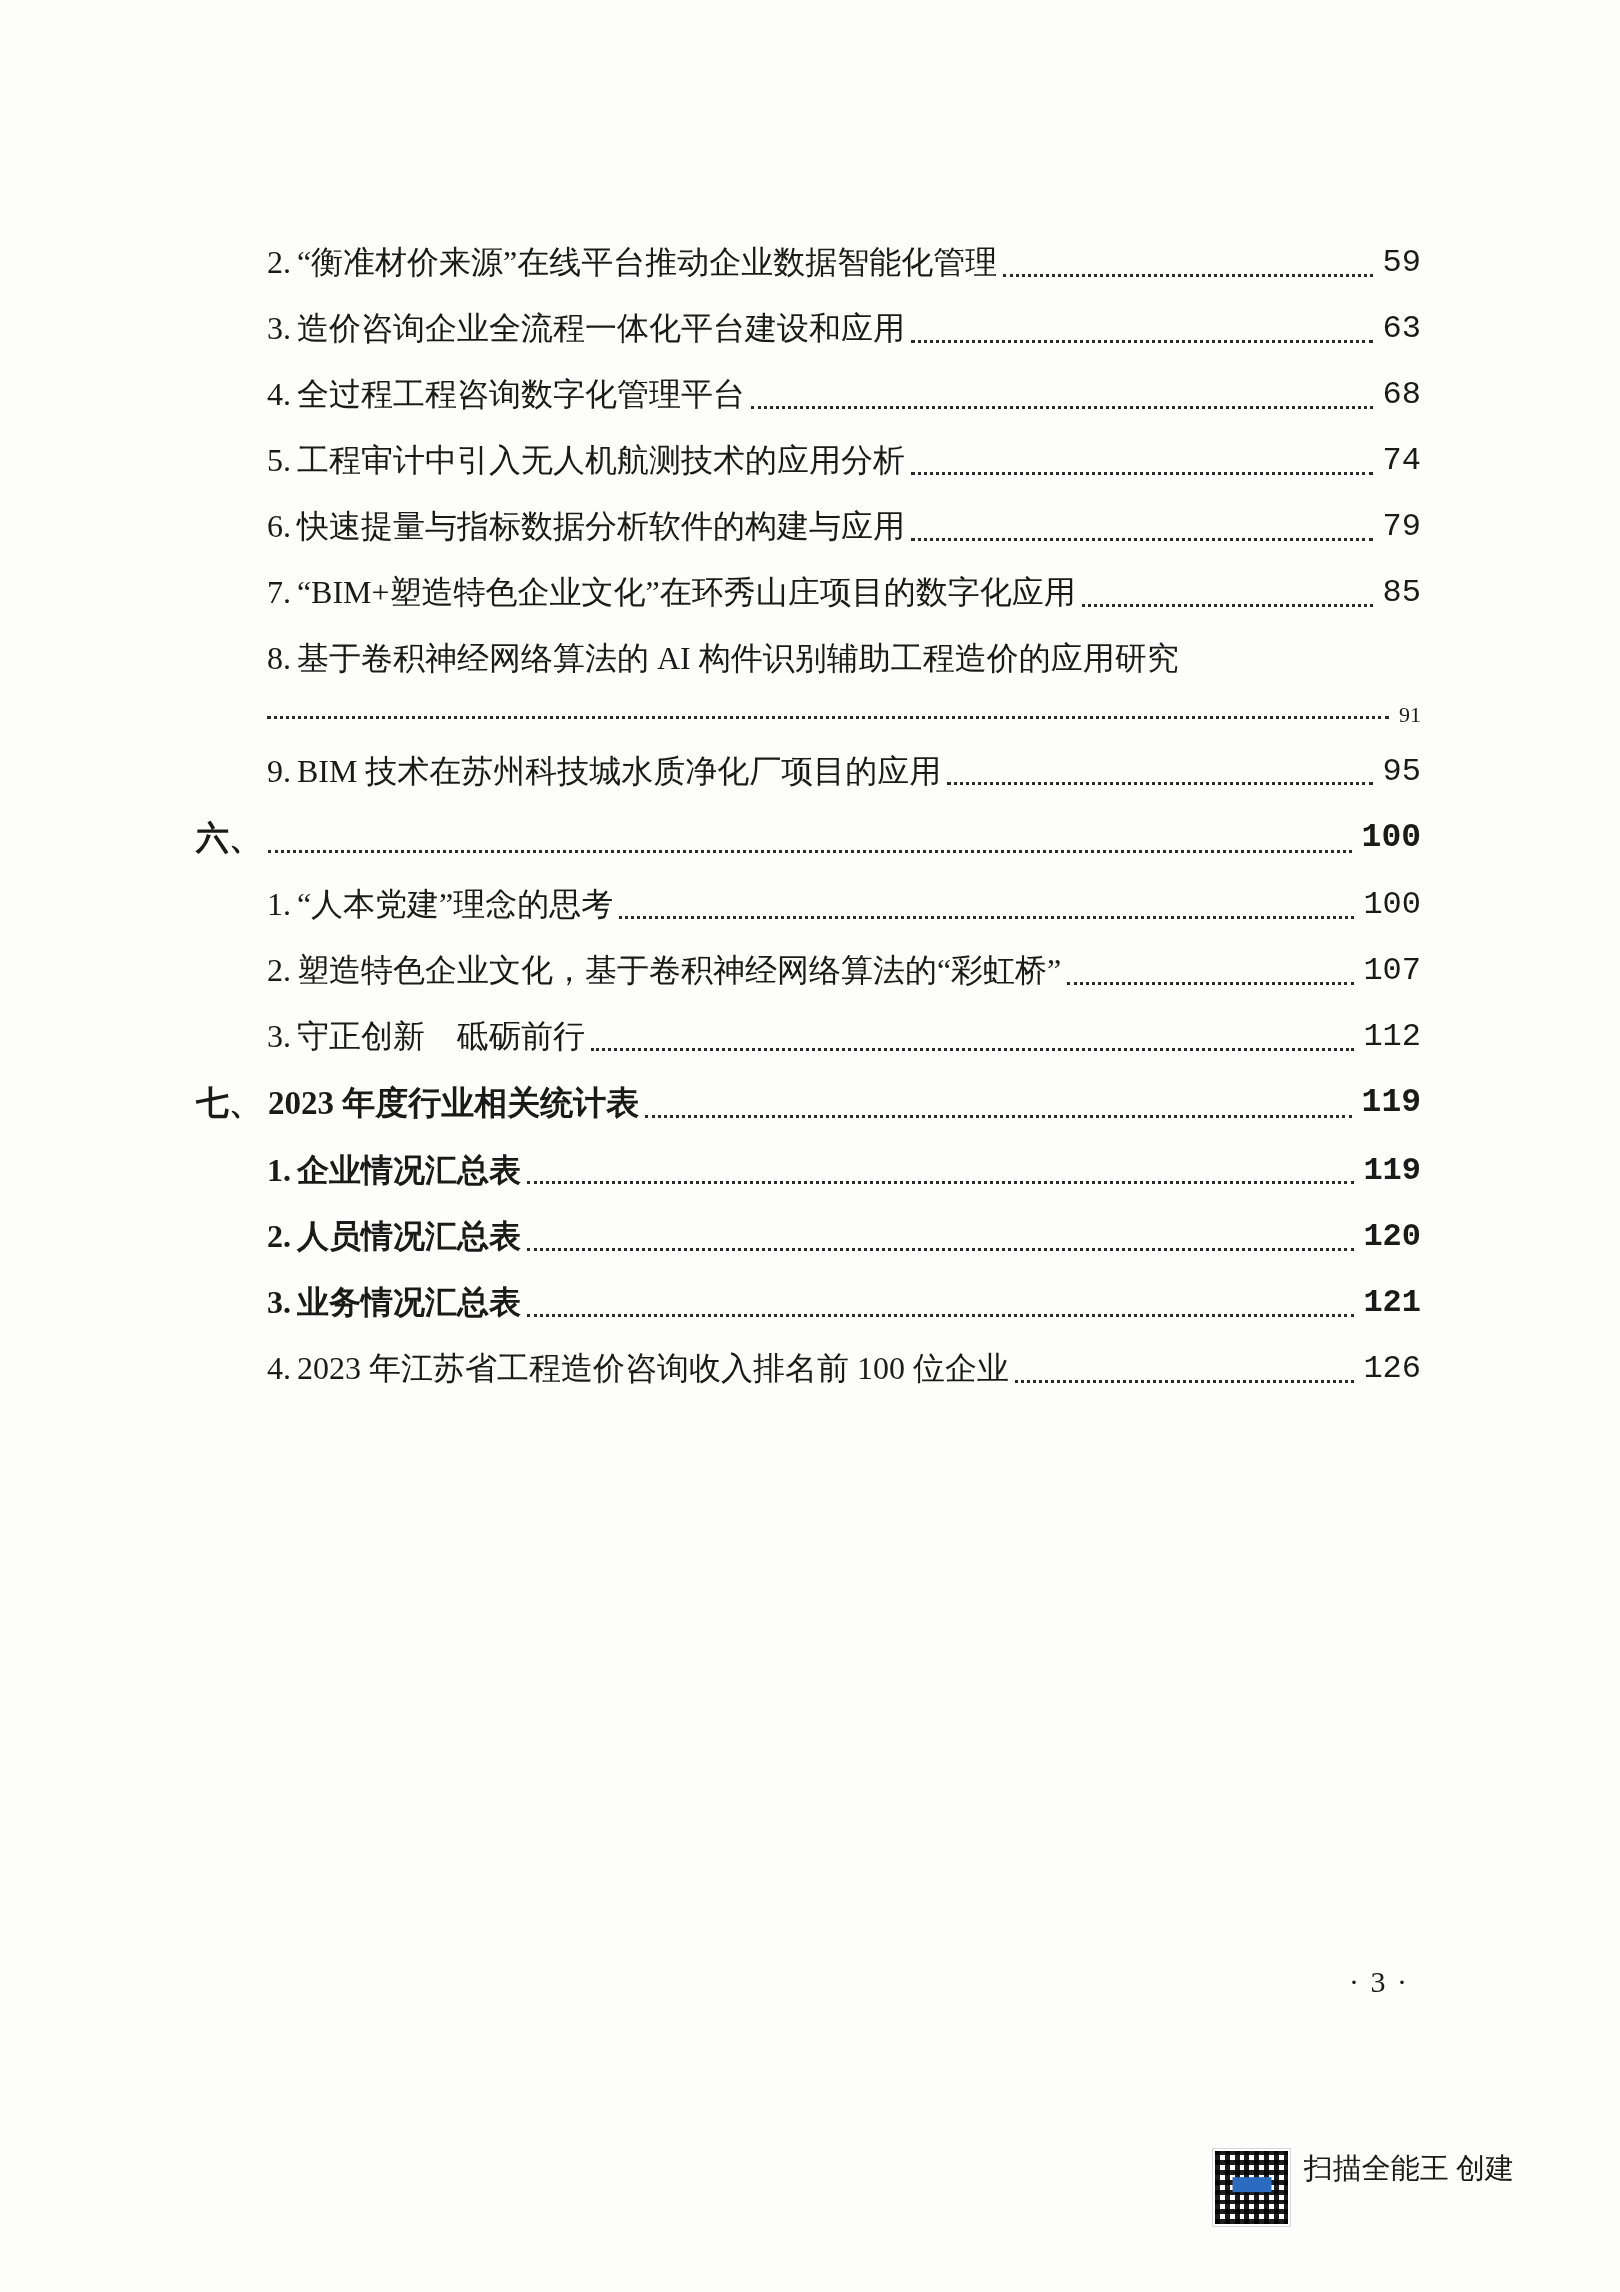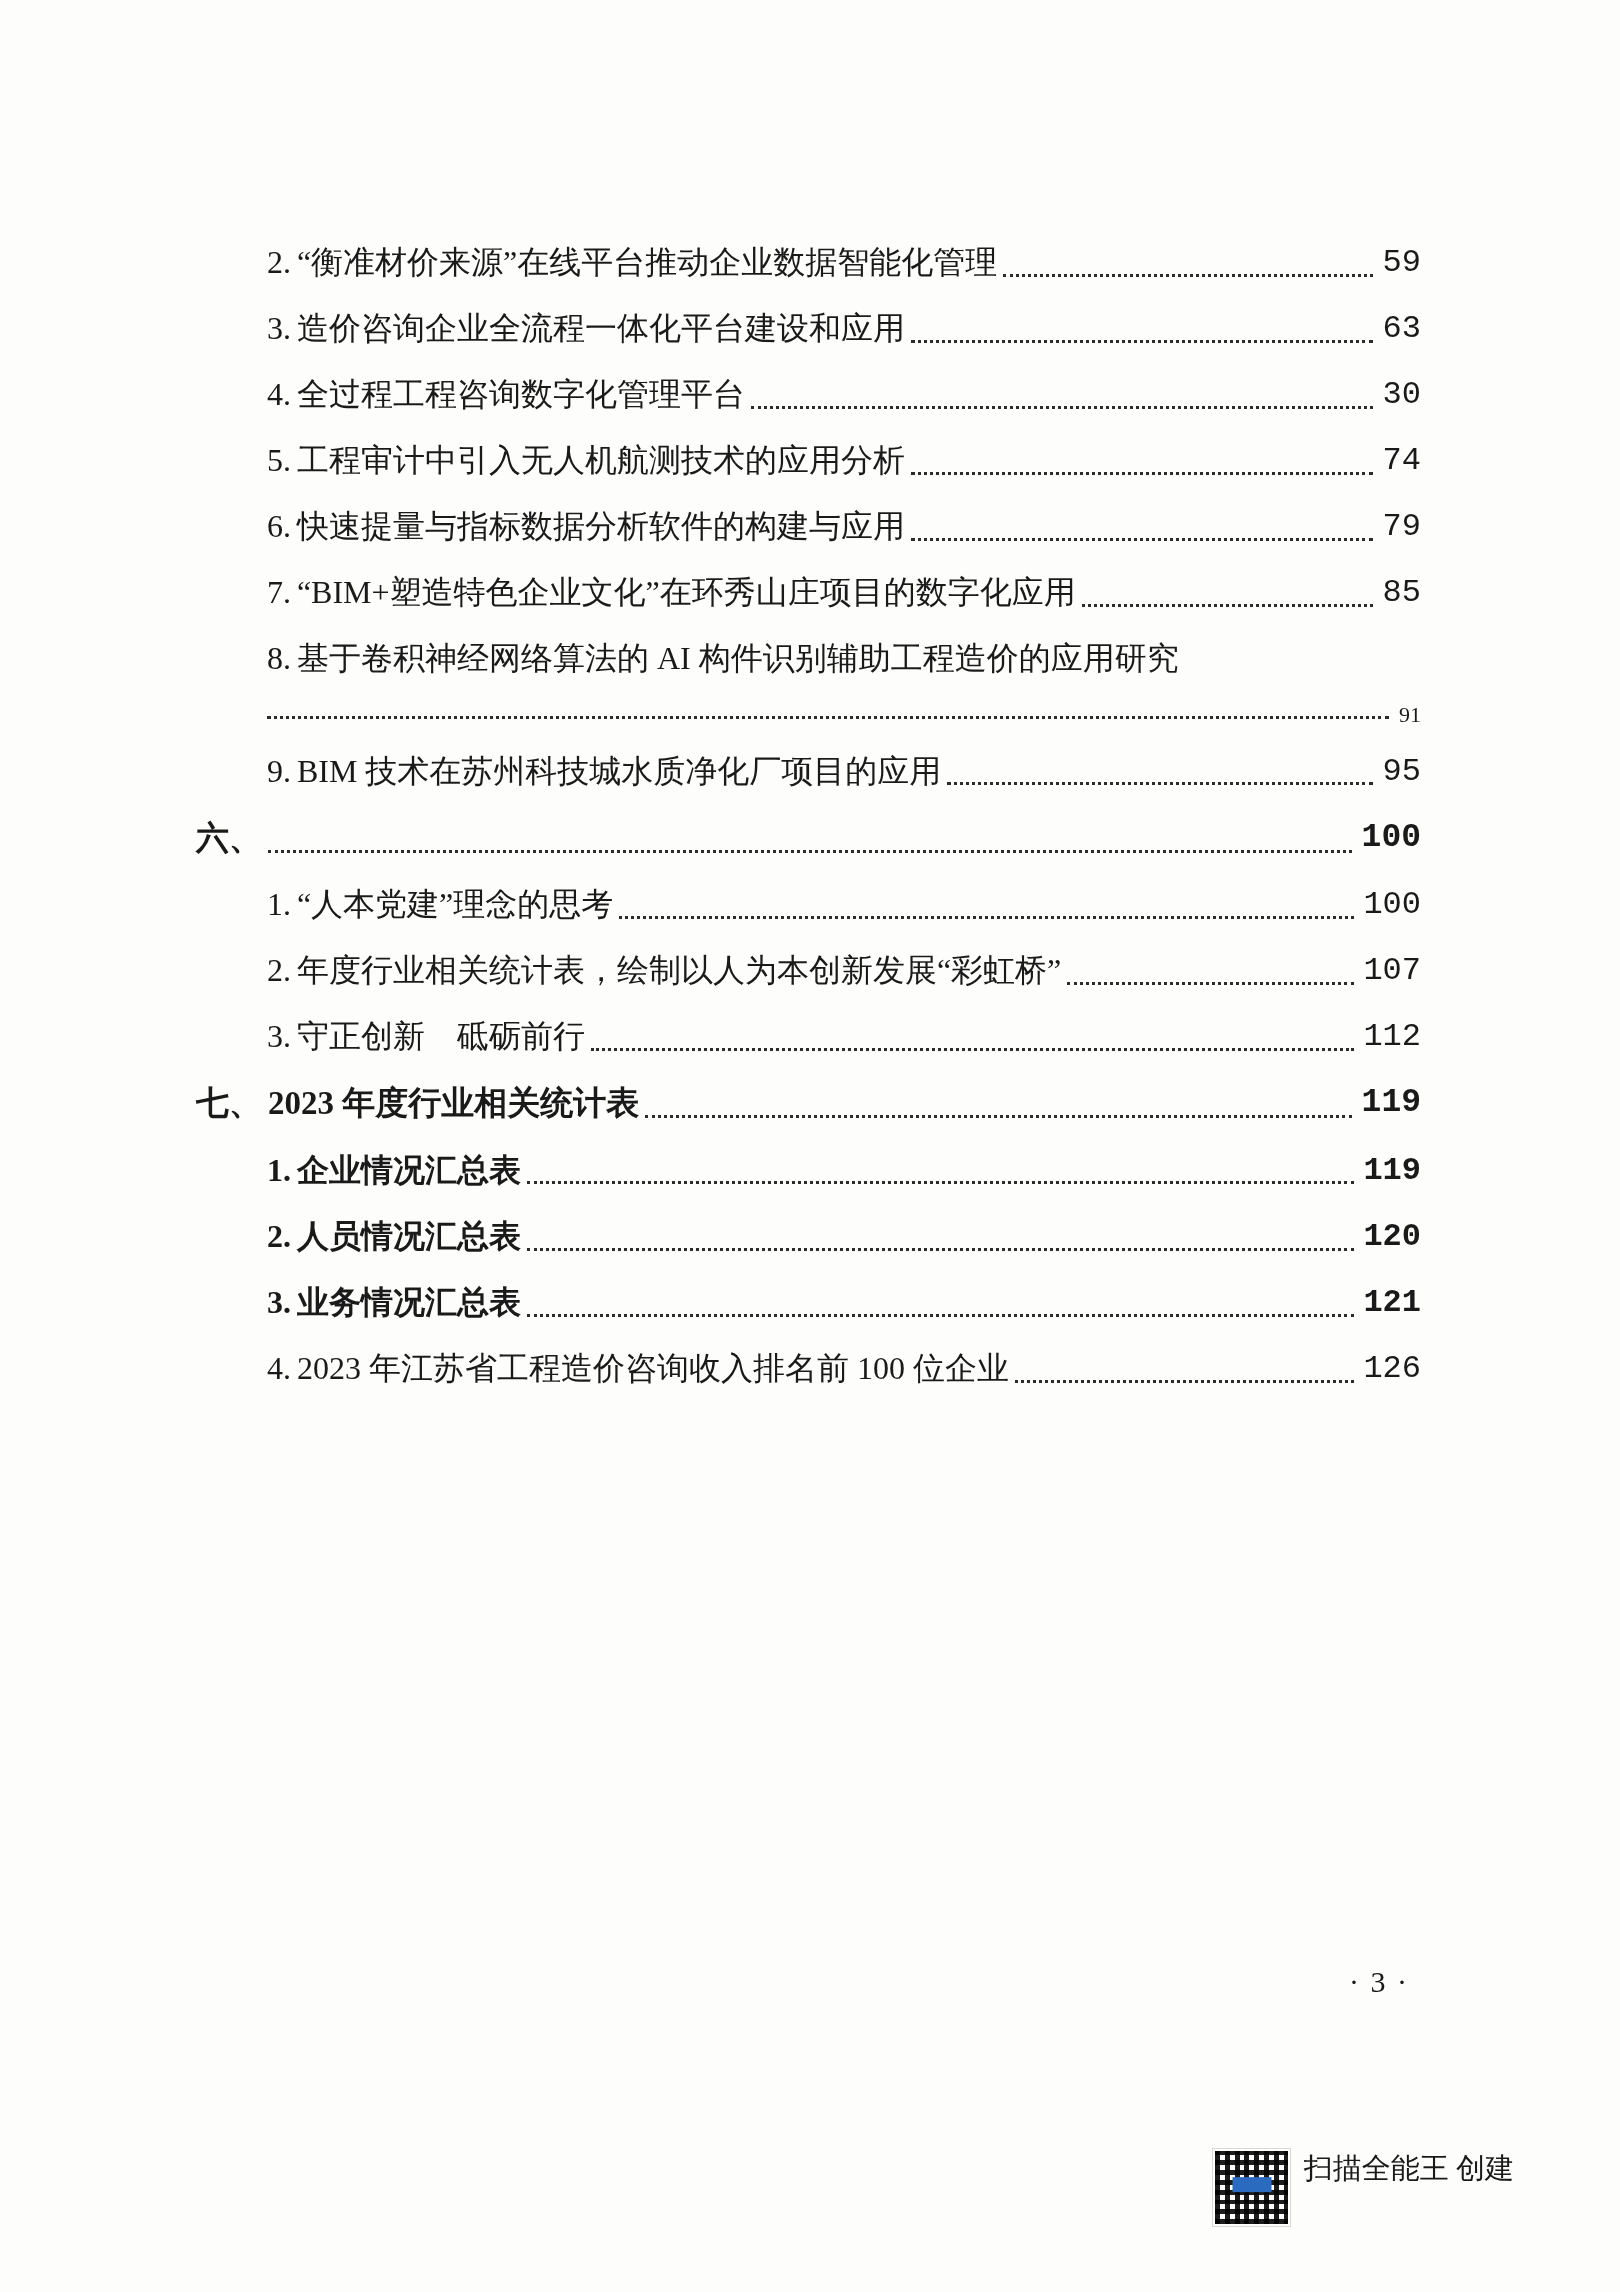--- a/index.html
+++ b/index.html
@@ -158,21 +158,21 @@
       <span class="num">3.</span>
       <span class="title">造价咨询企业全流程一体化平台建设和应用</span>
       <span class="leader"></span>
       <span class="pg">63</span>
     </div>
 
     <div class="row lvl2">
       <span class="num">4.</span>
       <span class="title">全过程工程咨询数字化管理平台</span>
       <span class="leader"></span>
-      <span class="pg">30</span>
+      <span class="pg">68</span>
     </div>
 
     <div class="row lvl2">
       <span class="num">5.</span>
       <span class="title">工程审计中引入无人机航测技术的应用分析</span>
       <span class="leader"></span>
       <span class="pg">74</span>
     </div>
 
     <div class="row lvl2">
@@ -214,21 +214,21 @@
 
     <div class="row lvl2">
       <span class="num">1.</span>
       <span class="title">“人本党建”理念的思考</span>
       <span class="leader"></span>
       <span class="pg">100</span>
     </div>
 
     <div class="row lvl2">
       <span class="num">2.</span>
-      <span class="title">年度行业相关统计表，绘制以人为本创新发展“彩虹桥”</span>
+      <span class="title">塑造特色企业文化，基于卷积神经网络算法的“彩虹桥”</span>
       <span class="leader"></span>
       <span class="pg">107</span>
     </div>
 
     <div class="row lvl2">
       <span class="num">3.</span>
       <span class="title">守正创新　砥砺前行</span>
       <span class="leader"></span>
       <span class="pg">112</span>
     </div>

